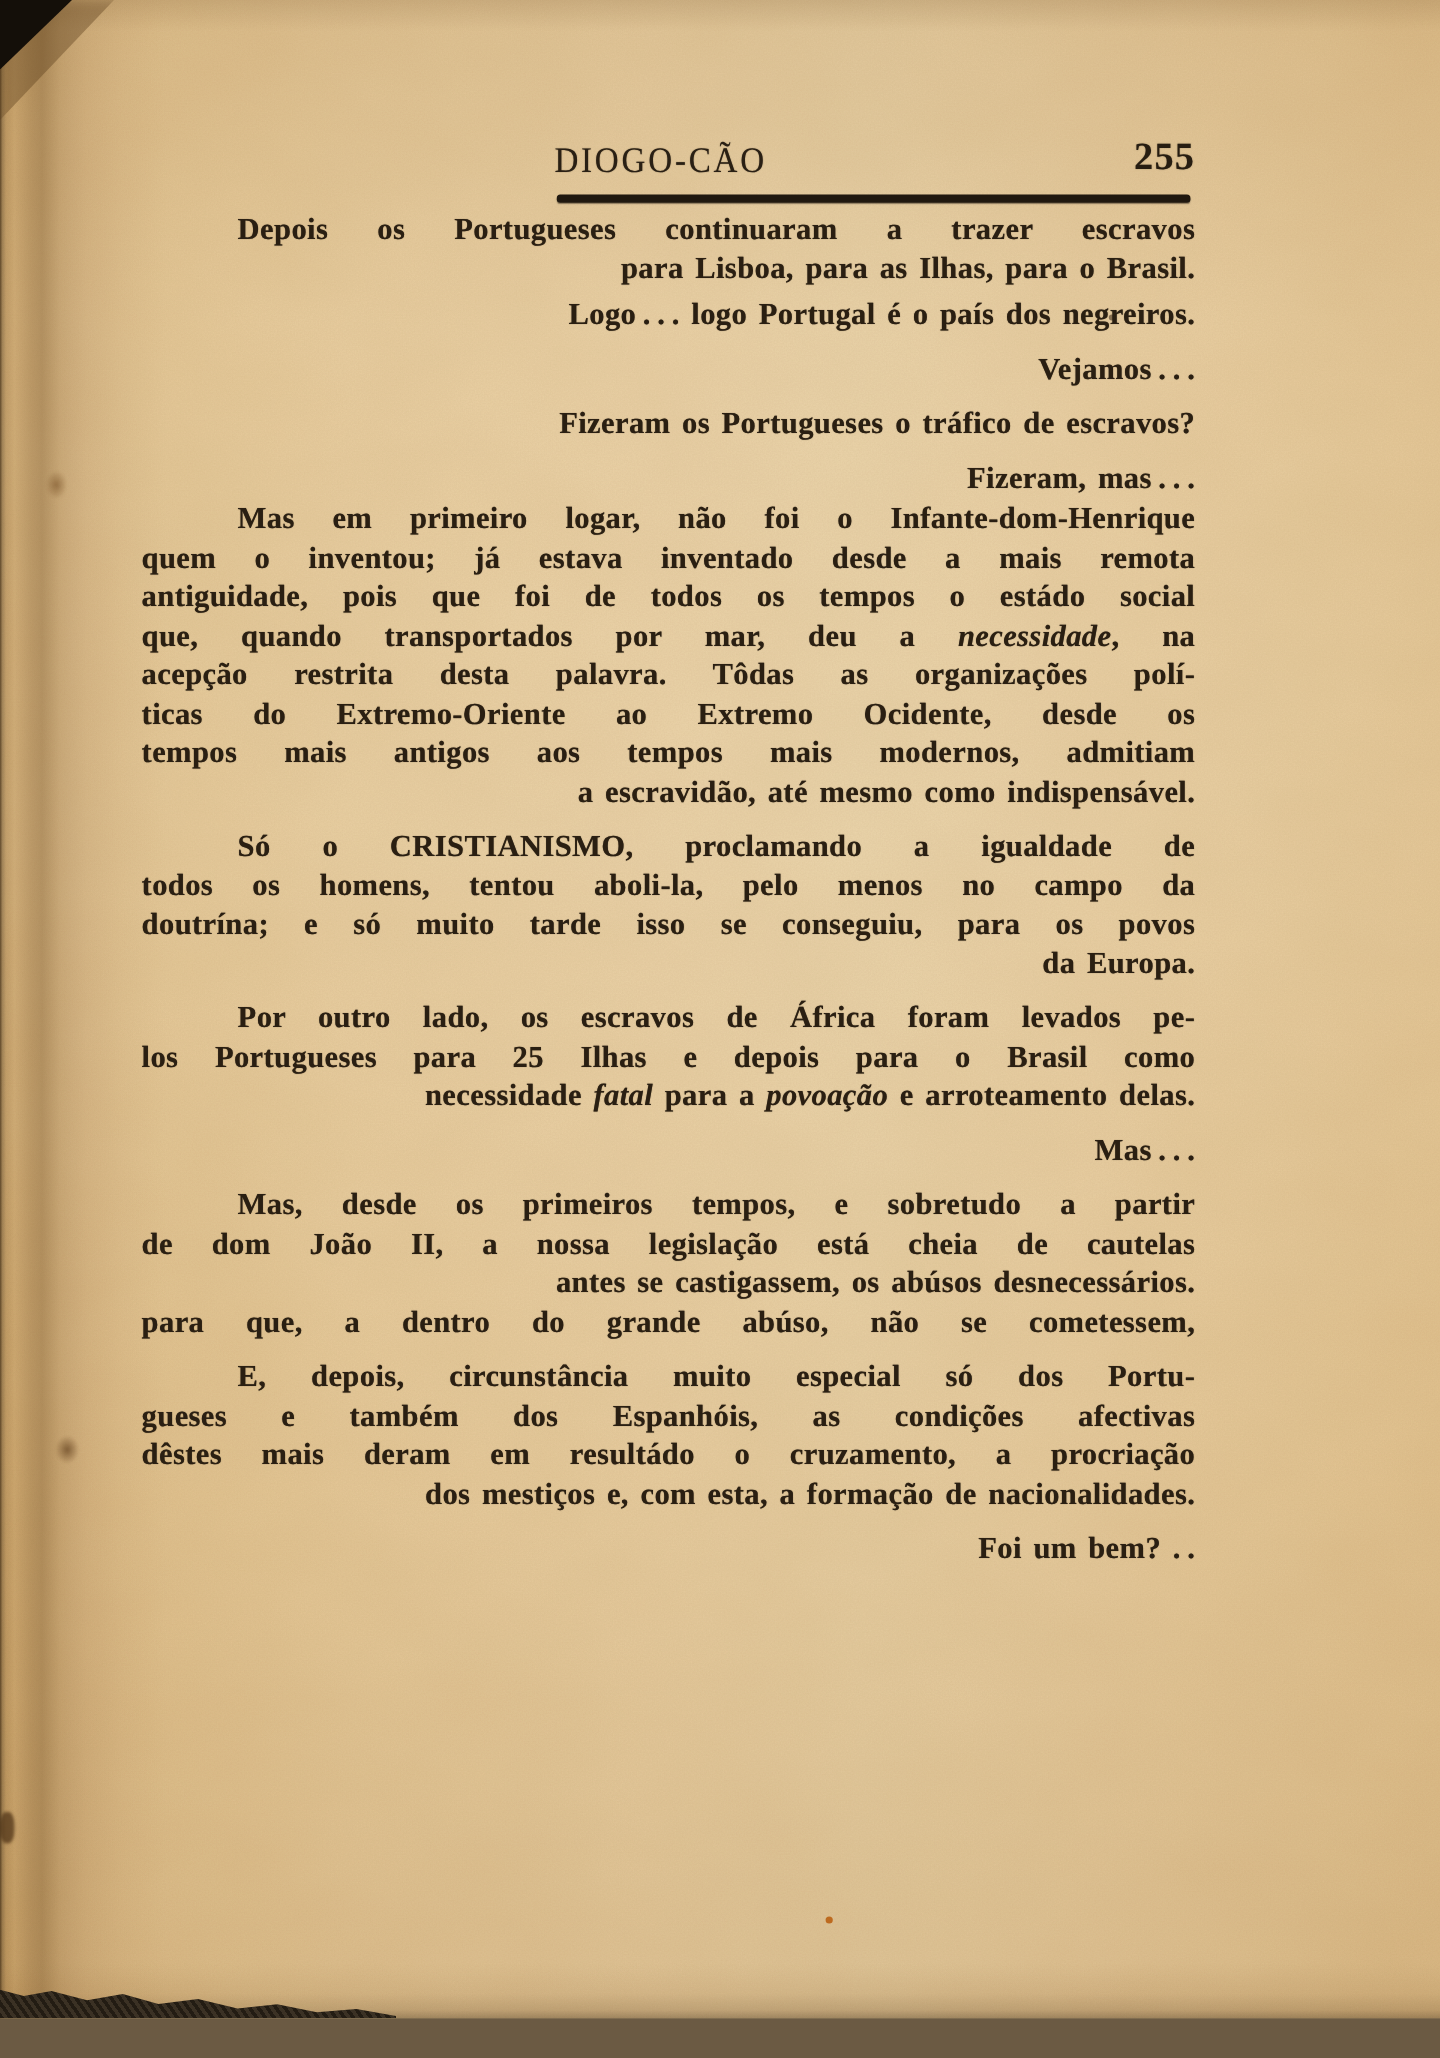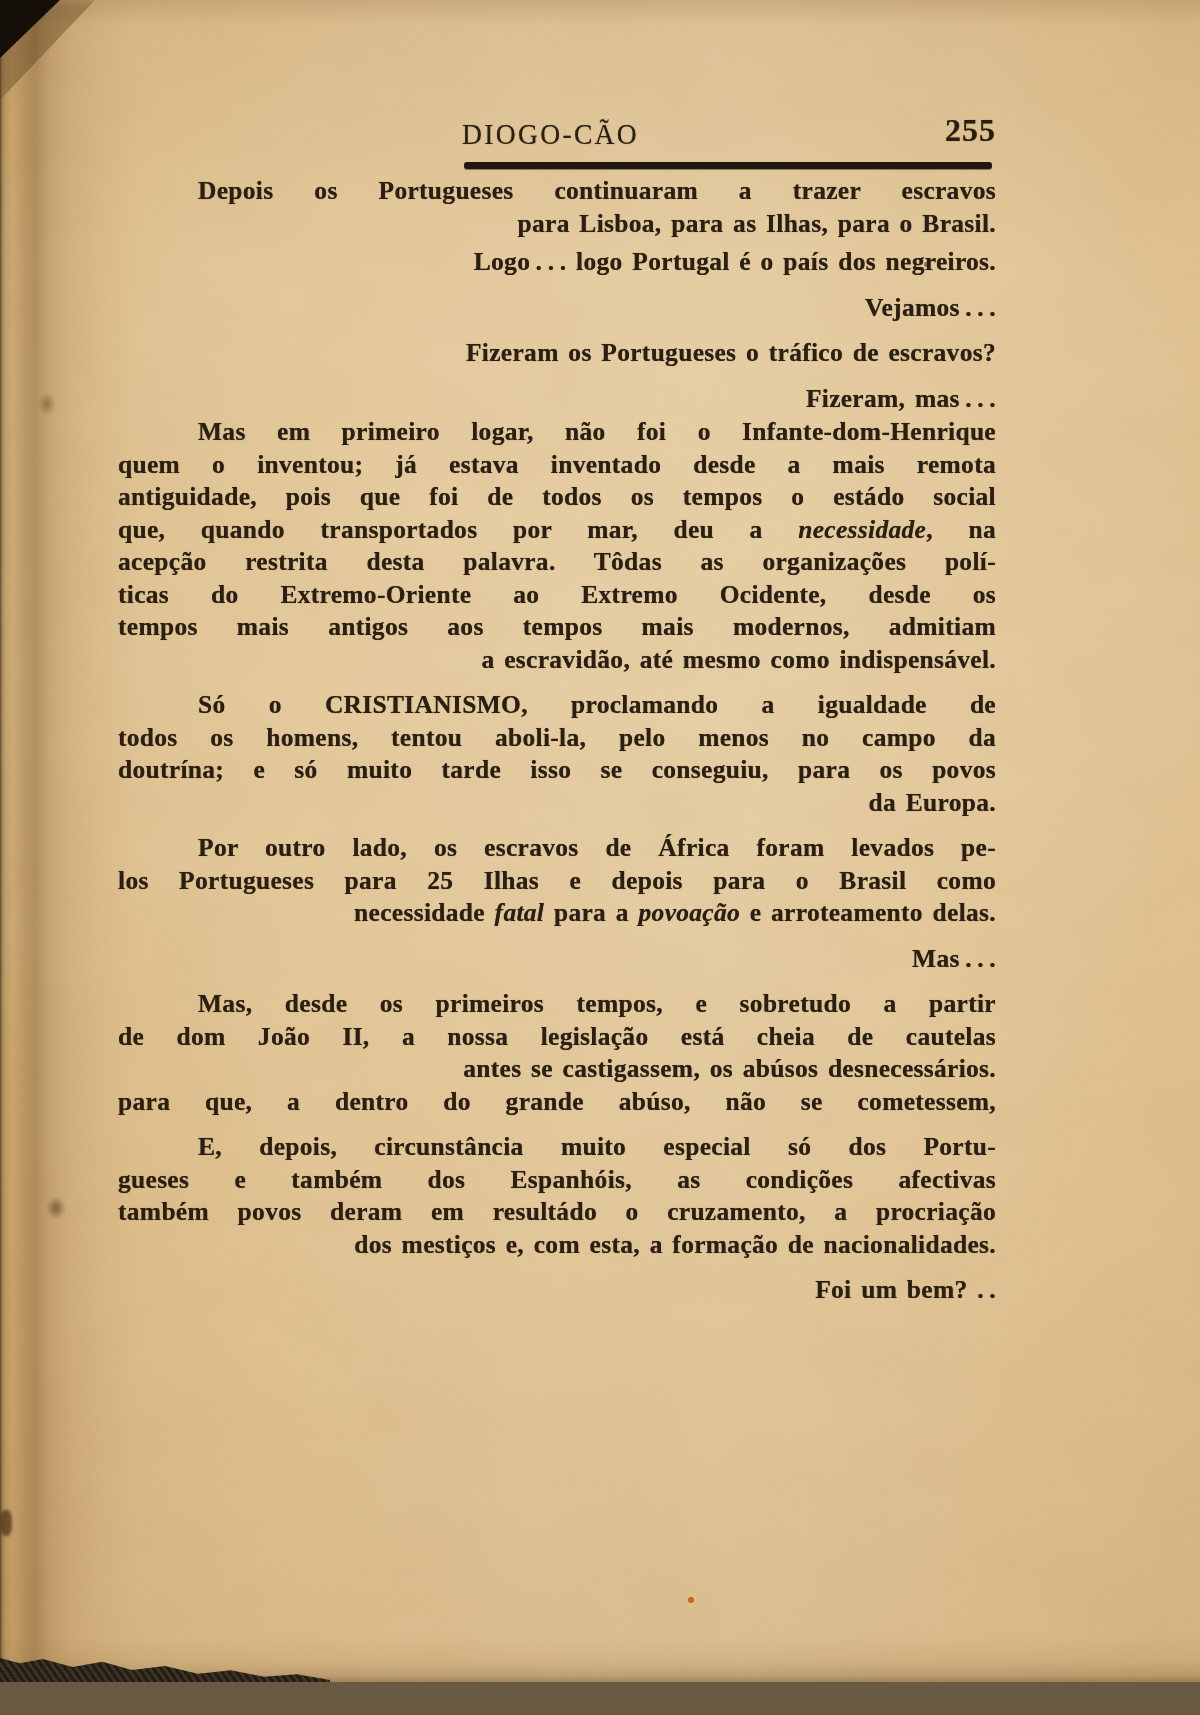--- a/index.html
+++ b/index.html
@@ -132,21 +132,21 @@
       </div>
       <div class="para">
         <div class="line first just"><span>Mas, desde os primeiros tempos, e sobretudo a partir</span></div>
         <div class="line just"><span>de dom João II, a nossa legislação está cheia de cautelas</span></div>
         <div class="line"><span>antes se castigassem, os abúsos desnecessários.</span></div>
         <div class="line just"><span>para que, a dentro do grande abúso, não se cometessem,</span></div>
       </div>
       <div class="para">
         <div class="line first just"><span>E, depois, circunstância muito especial só dos Portu-</span></div>
         <div class="line just"><span>gueses e também dos Espanhóis, as condições afectivas</span></div>
-        <div class="line just"><span>também povos deram em resultádo o cruzamento, a procriação</span></div>
+        <div class="line just"><span>dêstes mais deram em resultádo o cruzamento, a procriação</span></div>
         <div class="line"><span>dos mestiços e, com esta, a formação de nacionalidades.</span></div>
       </div>
       <div class="para">
         <div class="line first"><span>Foi um bem? . .</span></div>
       </div>
     </div>
 
 </div>
 
 </body></html>

